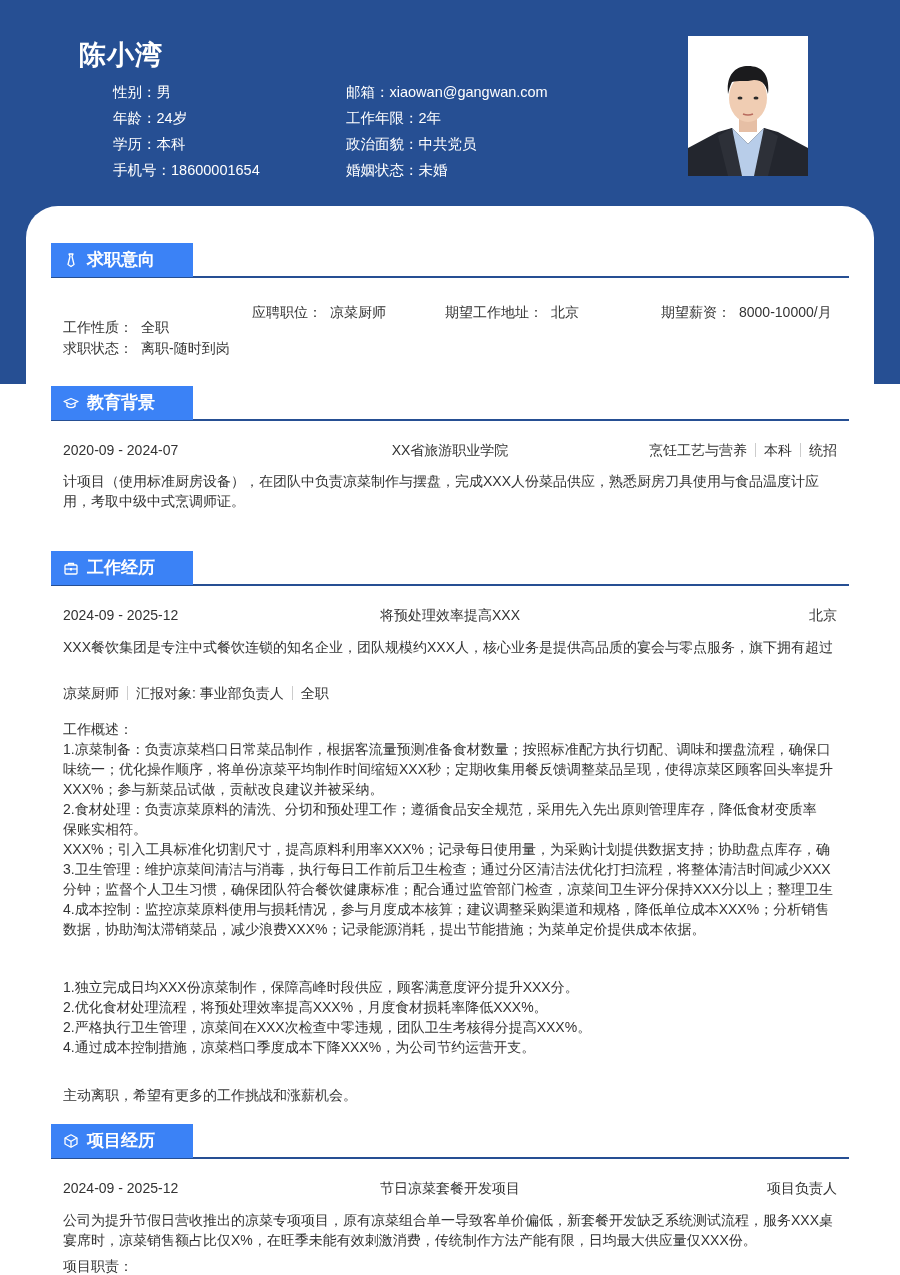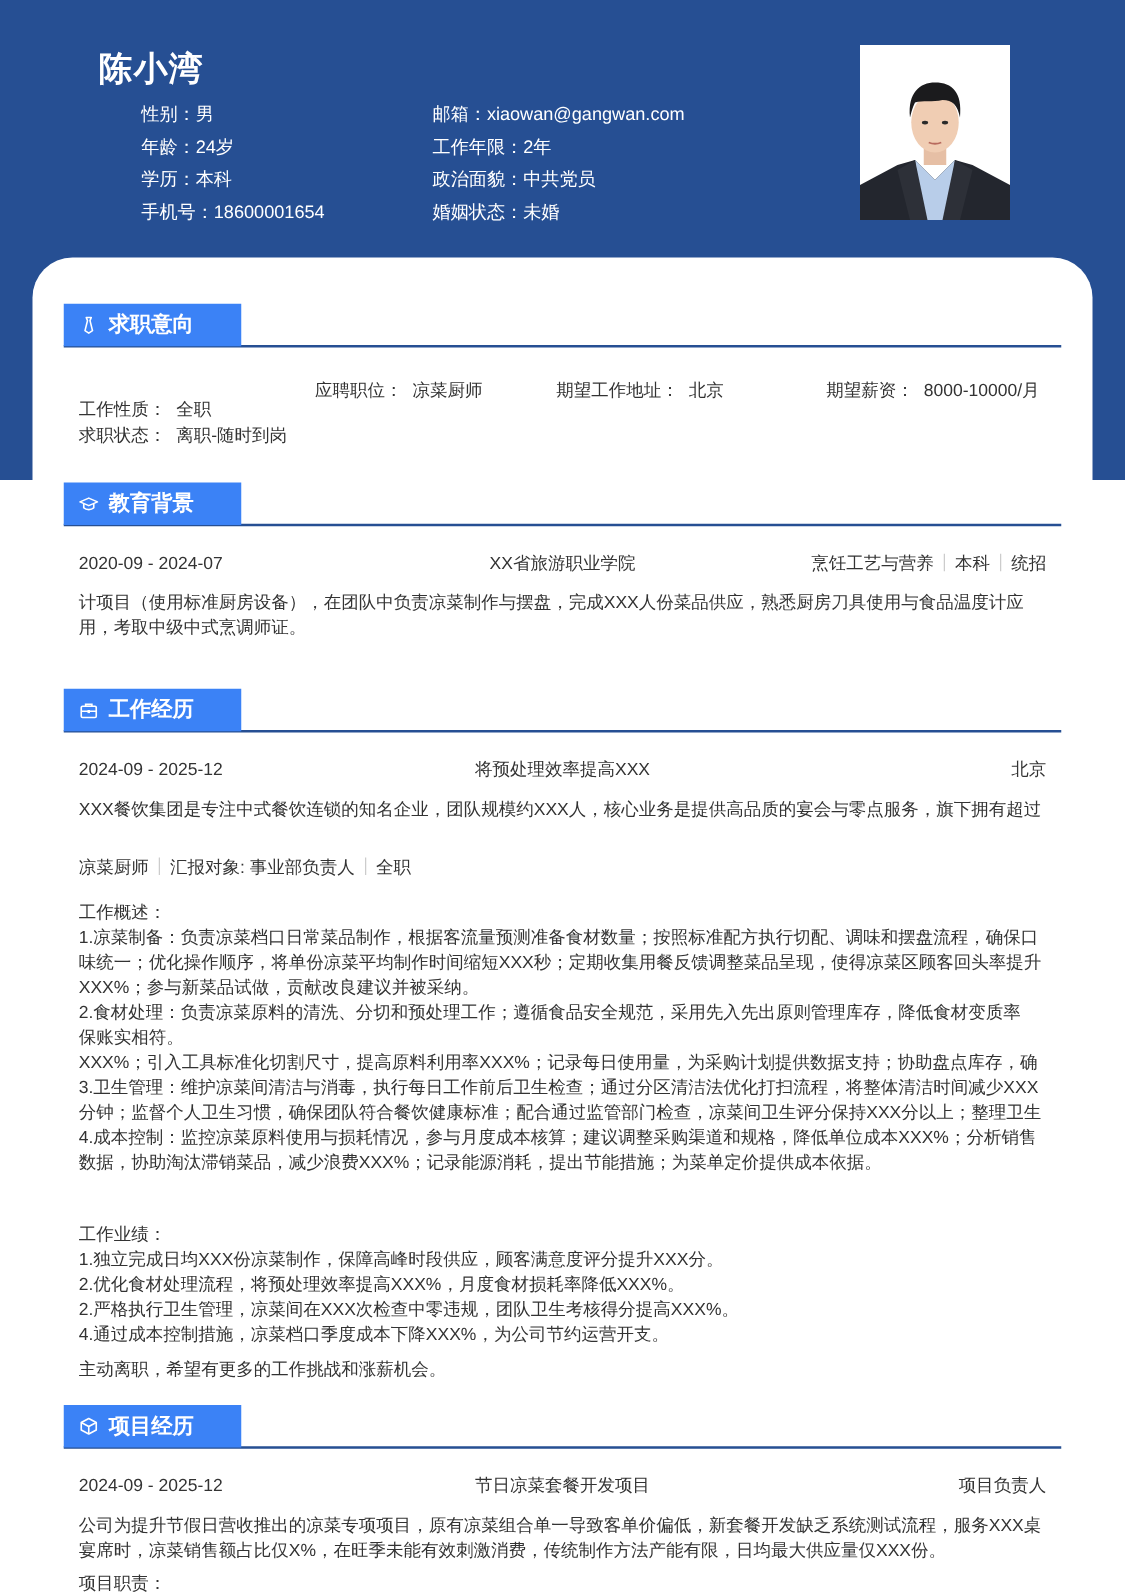--- a/index.html
+++ b/index.html
@@ -141,21 +141,20 @@
   <div>2.食材处理：负责凉菜原料的清洗、分切和预处理工作；遵循食品安全规范，采用先入先出原则管理库存，降低食材变质率</div>
   <div>保账实相符。</div>
   <div>XXX%；引入工具标准化切割尺寸，提高原料利用率XXX%；记录每日使用量，为采购计划提供数据支持；协助盘点库存，确</div>
   <div>3.卫生管理：维护凉菜间清洁与消毒，执行每日工作前后卫生检查；通过分区清洁法优化打扫流程，将整体清洁时间减少XXX</div>
   <div>分钟；监督个人卫生习惯，确保团队符合餐饮健康标准；配合通过监管部门检查，凉菜间卫生评分保持XXX分以上；整理卫生</div>
   <div>4.成本控制：监控凉菜原料使用与损耗情况，参与月度成本核算；建议调整采购渠道和规格，降低单位成本XXX%；分析销售</div>
   <div>数据，协助淘汰滞销菜品，减少浪费XXX%；记录能源消耗，提出节能措施；为菜单定价提供成本依据。</div>
 </div>
 
 <div class="para" style="top:977px;">
-  <div>工作业绩：</div>
   <div>1.独立完成日均XXX份凉菜制作，保障高峰时段供应，顾客满意度评分提升XXX分。</div>
   <div>2.优化食材处理流程，将预处理效率提高XXX%，月度食材损耗率降低XXX%。</div>
   <div>2.严格执行卫生管理，凉菜间在XXX次检查中零违规，团队卫生考核得分提高XXX%。</div>
   <div>4.通过成本控制措施，凉菜档口季度成本下降XXX%，为公司节约运营开支。</div>
 </div>
 
 <div class="para" style="top:1085px;">
   <div>主动离职，希望有更多的工作挑战和涨薪机会。</div>
 </div>
 

